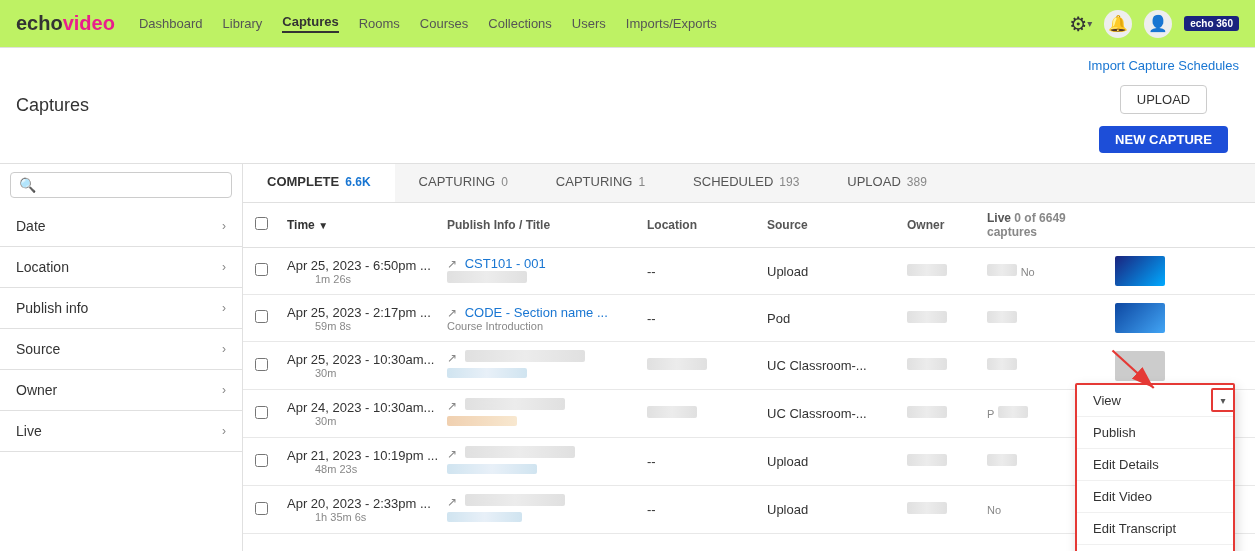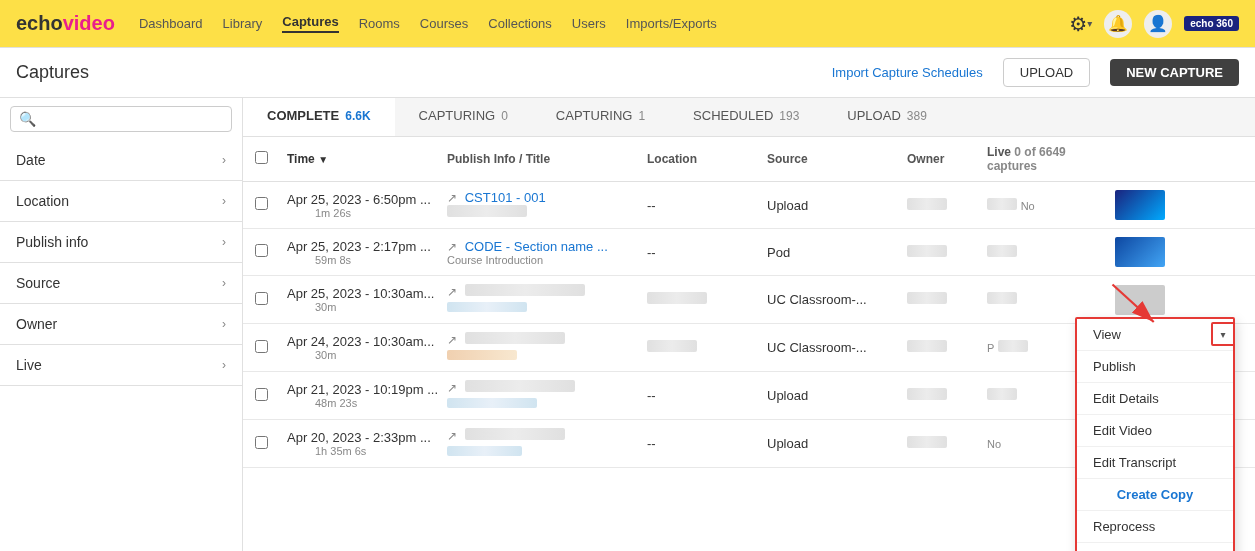--- a/index.html
+++ b/index.html
@@ -5,21 +5,21 @@
     * { box-sizing: border-box; margin: 0; padding: 0; }
     body { font-family: Arial, sans-serif; font-size: 13px; color: #333; background: #fff; width: 1255px; }
 
     
     .top-nav {
       display: flex;
       align-items: center;
       padding: 8px 16px;
       height: 48px;
       border-bottom: 1px solid #e0e0e0;
-      background: #fde047;
+      background: #bef264;
     }
     .logo {
       display: flex;
       align-items: center;
       margin-right: 24px;
     }
     .logo-echo { color: #333; font-weight: bold; font-size: 20px; }
     .logo-video { color: #e91e8c; font-weight: bold; font-size: 20px; }
     .nav-links { display: flex; gap: 20px; align-items: center; flex: 1; }
     .nav-link { color: #555; text-decoration: none; font-size: 13px; }
@@ -29,28 +29,28 @@
     .echo360-badge { background: #1a237e; color: #fff; font-size: 10px; font-weight: bold; padding: 2px 6px; border-radius: 3px; }
 
     
     .page-header {
       display: flex;
       align-items: center;
       padding: 10px 16px;
       border-bottom: 1px solid #e0e0e0;
     }
     .page-title { font-size: 18px; font-weight: normal; color: #333; }
-    .page-actions { margin-left: auto; display: flex; align-items: center; gap: 20px; }
+    .page-actions { margin-left: auto; display: flex; align-items: center; gap: 12px; flex-direction: column; }
     .import-link { color: #1976d2; text-decoration: none; font-size: 13px; }
     .btn-upload {
       border: 1px solid #ccc; background: #fff; color: #333;
       padding: 6px 16px; border-radius: 4px; cursor: pointer; font-size: 13px;
     }
     .btn-new-capture {
-      background: #404040; color: #fff; border: none;
+      background: #1d4ed8; color: #fff; border: none;
       padding: 6px 16px; border-radius: 4px; cursor: pointer; font-size: 13px; font-weight: bold;
     }
 
     
     .main-layout { display: flex; height: calc(551px - 48px - 48px); }
 
     
     .sidebar {
       width: 243px;
       border-right: 1px solid #e0e0e0;

